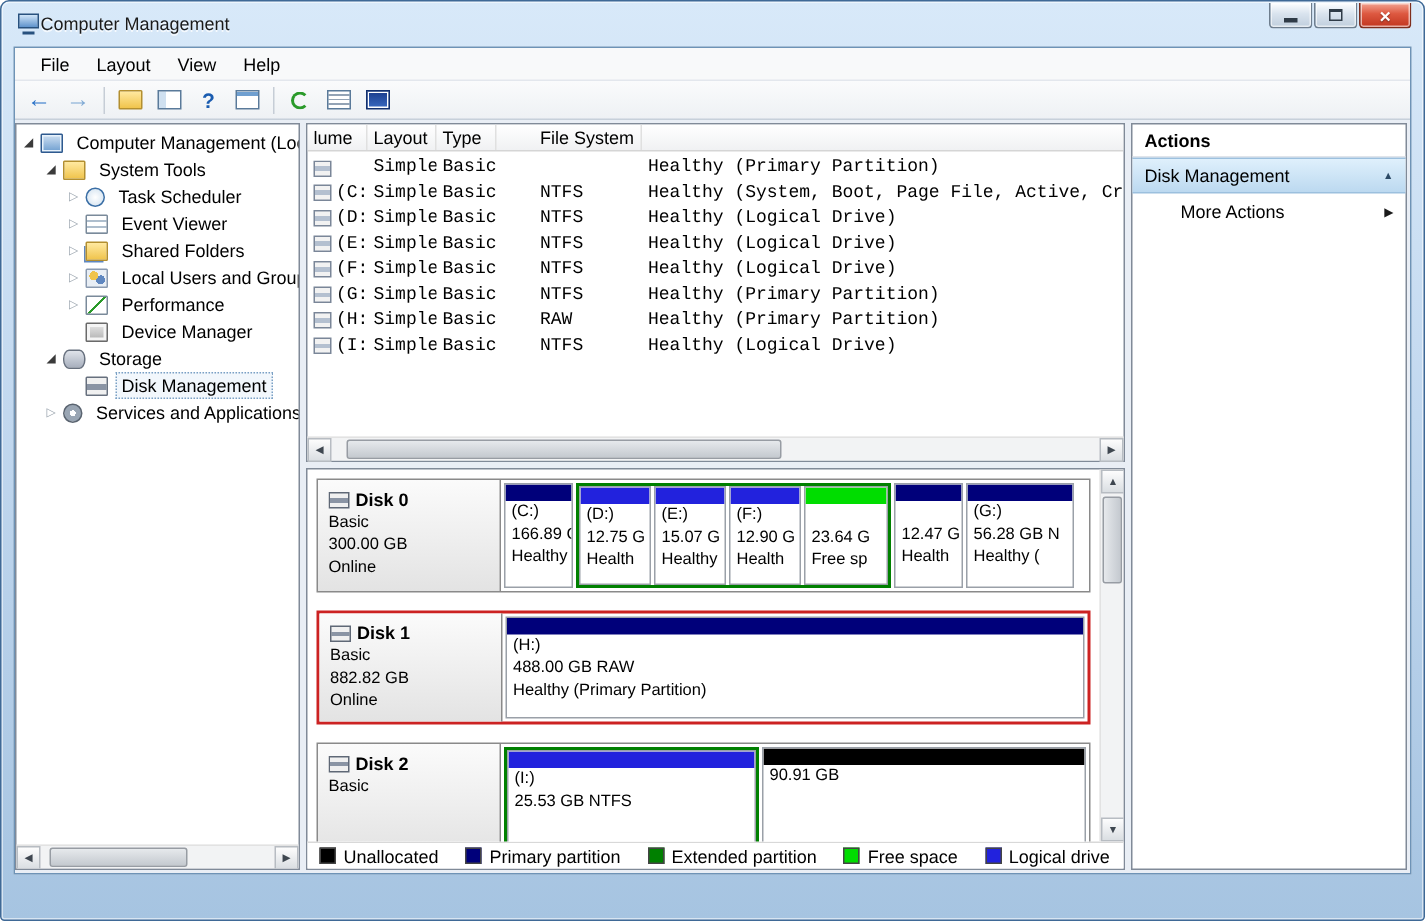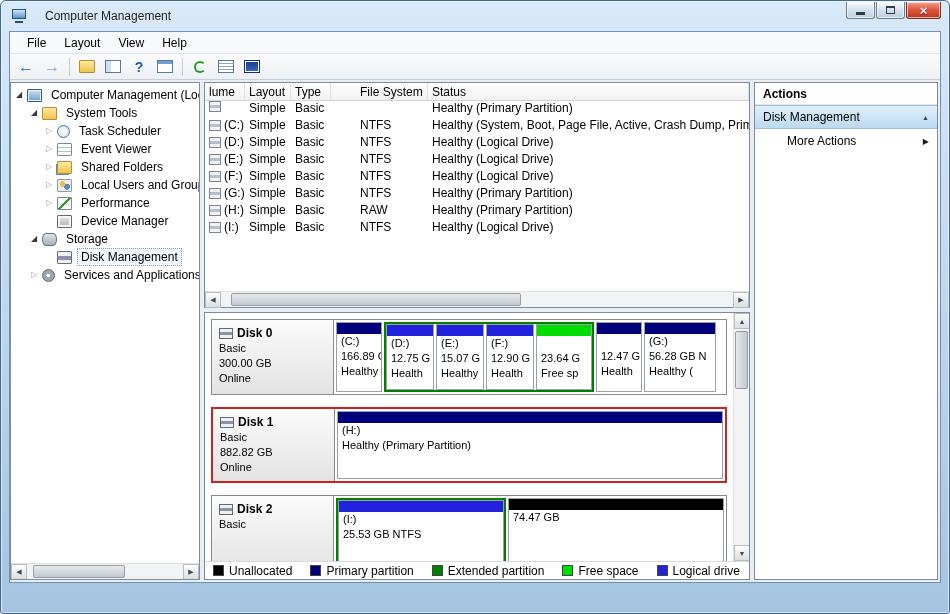--- a/index.html
+++ b/index.html
@@ -4,21 +4,21 @@
 <style>
   *{box-sizing:border-box;margin:0;padding:0;}
   html,body{width:950px;height:614px;overflow:hidden;font-family:"Liberation Sans",sans-serif;font-size:12px;color:#000;background:#fff;}
   .window{position:absolute;inset:0;background:linear-gradient(180deg,#d8e9f9 0%,#c2d8ef 45%,#a6c4e1 100%);
     border:1px solid #3f6996;border-radius:6px 6px 3px 3px;overflow:hidden;box-shadow:inset 0 0 0 1px rgba(255,255,255,.55);}
   
   .titlebar{position:absolute;left:0;top:0;right:0;height:30px;display:flex;align-items:center;padding:0 10px;}
   .title-icon{width:16px;height:14px;position:relative;flex:none;}
   .ti-screen{position:absolute;left:1px;top:0;width:14px;height:10px;background:linear-gradient(#cfe4f8,#5f93cc);border:1px solid #28517e;}
   .ti-base{position:absolute;left:4px;bottom:0;width:8px;height:2px;background:#28517e;}
-  .title-text{margin-left:18px;color:#1a1a1a;text-shadow:0 1px 0 rgba(255,255,255,.75);}
+  .title-text{margin-left:0;color:#1a1a1a;text-shadow:0 1px 0 rgba(255,255,255,.75);}
   .win-controls{position:absolute;right:8px;top:1px;display:flex;gap:1px;}
   .wbtn{width:29px;height:17px;border:1px solid #6e7e8e;border-top:none;border-radius:0 0 3px 3px;
     background:linear-gradient(#fdfeff,#d9e3ee 45%,#c0cfdd);display:flex;align-items:center;justify-content:center;
     box-shadow:inset 0 0 0 1px rgba(255,255,255,.6);cursor:default;}
   .wbtn.close{width:35px;background:linear-gradient(#f2a694,#dd5840 45%,#c1361f);border-color:#7e2e1d;}
   .glyph-min{width:9px;height:3px;background:#2f3b47;margin-top:6px;}
   .glyph-max{width:9px;height:8px;border:1px solid #2f3b47;border-top-width:2px;background:transparent;}
   .glyph-close{color:#fff;font-weight:bold;font-size:13px;line-height:13px;text-shadow:0 1px 1px rgba(0,0,0,.45);}
   
   .client{position:absolute;left:8px;right:8px;top:30px;bottom:30px;background:#e9eef5;border:1px solid #6e93b6;}
@@ -71,21 +71,21 @@
   .sb-track{flex:1;position:relative;}
   .sb-thumb{position:absolute;top:1px;bottom:1px;background:linear-gradient(#e6e9ec,#c4c9cf);border:1px solid #979ca3;border-radius:2px;}
   .vscroll{position:absolute;right:0;top:0;bottom:0;width:16px;display:flex;flex-direction:column;background:#f2f3f4;border-left:1px solid #e2e2e2;}
   .vscroll .sb-track{width:100%;}
   .sb-vthumb{position:absolute;left:1px;right:1px;background:linear-gradient(90deg,#e6e9ec,#c4c9cf);border:1px solid #979ca3;border-radius:2px;}
   
   .pane-top{position:absolute;left:0;right:0;top:0;height:226px;background:#fff;border:1px solid #808a98;display:flex;flex-direction:column;}
   .list-body{flex:1;overflow:hidden;}
   .vheader{display:flex;height:18px;background:linear-gradient(#ffffff,#f0f1f3);border-bottom:1px solid #d5d5d5;}
   .vhcell{padding:2px 4px;border-right:1px solid #e0e0e0;white-space:nowrap;overflow:hidden;}
-  .vrow{display:flex;height:17px;align-items:flex-start;}
+  .vrow{display:flex;height:17px;align-items:flex-end;font-family:Liberation Mono, monospace;}
   .vcell{padding:0 4px;white-space:nowrap;overflow:hidden;display:flex;align-items:center;}
   .c0{width:40px;flex:none;} .c1{width:46px;flex:none;} .c2{width:40px;flex:none;} .c3{width:72px;flex:none;margin-left:25px;} .c4{flex:1;}
   .vicon{width:12px;height:11px;flex:none;margin-right:3px;background:linear-gradient(#f2f2f2 0 3px,#b4c0d0 3px 6px,#f2f2f2 6px);border:1px solid #7a8698;}
   
   .pane-bottom{position:absolute;left:0;right:0;top:230px;bottom:0;background:#fff;border:1px solid #808a98;display:flex;flex-direction:column;}
   .disk-area{flex:1;position:relative;overflow:hidden;padding:6px 22px 0 6px;}
   .disk-row{display:flex;height:76px;margin-bottom:12px;border:1px solid #8a8a8a;background:#fff;}
   .disk-row.selected{border:2px solid #cc2222;}
   .disk-head{width:122px;flex:none;background:linear-gradient(#fbfbfb,#e3e3e3);border-right:1px solid #8a8a8a;padding:5px 7px;}
   .dh-name{font-weight:bold;font-size:12px;height:16px;display:flex;align-items:center;gap:4px;white-space:nowrap;overflow:hidden;}
@@ -247,21 +247,20 @@
 
       <div class="center-panel">
 
         <div class="pane-top">
           <div class="list-body">
             <div class="vheader">
               <span class="vhcell c0">lume</span>
               <span class="vhcell c1">Layout</span>
               <span class="vhcell c2">Type</span>
               <span class="vhcell c3">File System</span>
-              <span class="vhcell c4">Status</span>
             </div>
             <div class="vrow">
               <span class="vcell c0">
                   <span class="vicon"></span>
                   <span></span>
                 </span>
               <span class="vcell c1">Simple</span>
               <span class="vcell c2">Basic</span>
               <span class="vcell c3"></span>
               <span class="vcell c4">Healthy (Primary Partition)</span>
@@ -414,20 +413,21 @@
                     <span>Disk 1</span>
                   </div>
                 <div class="dh-line">Basic</div>
                 <div class="dh-line">882.82 GB</div>
                 <div class="dh-line">Online</div>
               </div>
               <div class="disk-parts">
                 <div class="part grow">
                   <div class="strip" style="background: rgb(0, 0, 122);"></div>
                   <div class="pl">(H:)</div>
+                  <div class="pl">488.00 GB RAW</div>
                   <div class="pl">Healthy (Primary Partition)</div>
                 </div>
               </div>
             </div>
 
             <div class="disk-row">
               <div class="disk-head">
                 <div class="dh-name">
                     <span class="dicon"></span>
                     <span>Disk 2</span>
@@ -439,21 +439,21 @@
                 <div class="ext-wrap">
                   <div class="part" style="width:166px">
                     <div class="strip" style="background: rgb(34, 34, 221);"></div>
                     <div class="pl">(I:)</div>
                     <div class="pl">25.53 GB NTFS</div>
 
                   </div>
                 </div>
                 <div class="part grow">
                   <div class="strip" style="background: rgb(0, 0, 0);"></div>
-                  <div class="pl">74.47 GB</div>
+                  <div class="pl">90.91 GB</div>
                   <div class="pl"></div>
 
                 </div>
               </div>
             </div>
 
             <div class="vscroll">
               <span class="sb-btn">▲</span>
               <span class="sb-track">
                   <span class="sb-vthumb" style="top:2px;height:58px;"></span>

